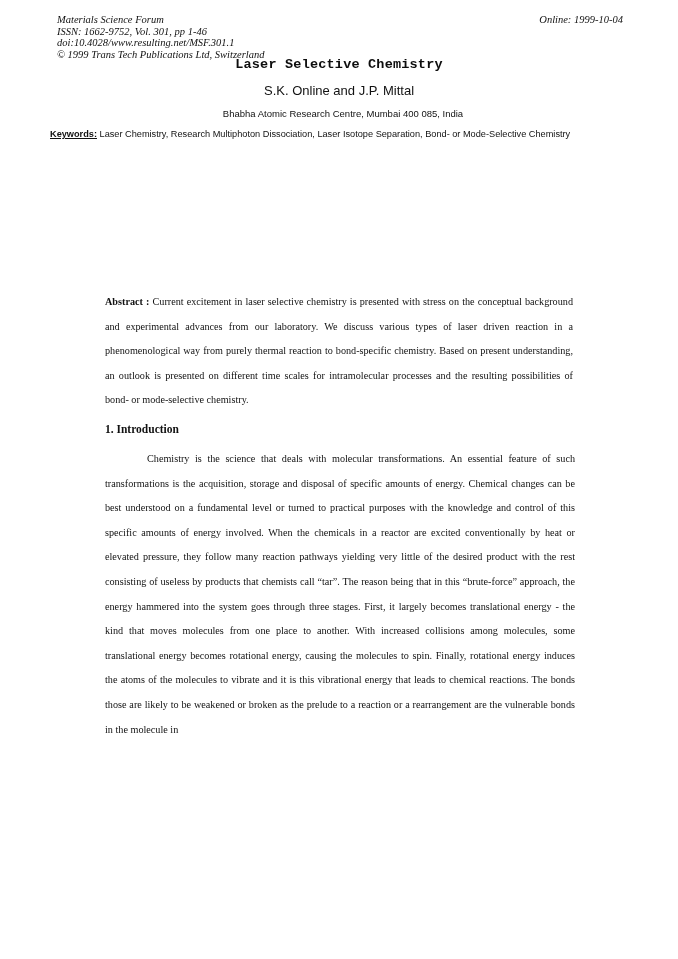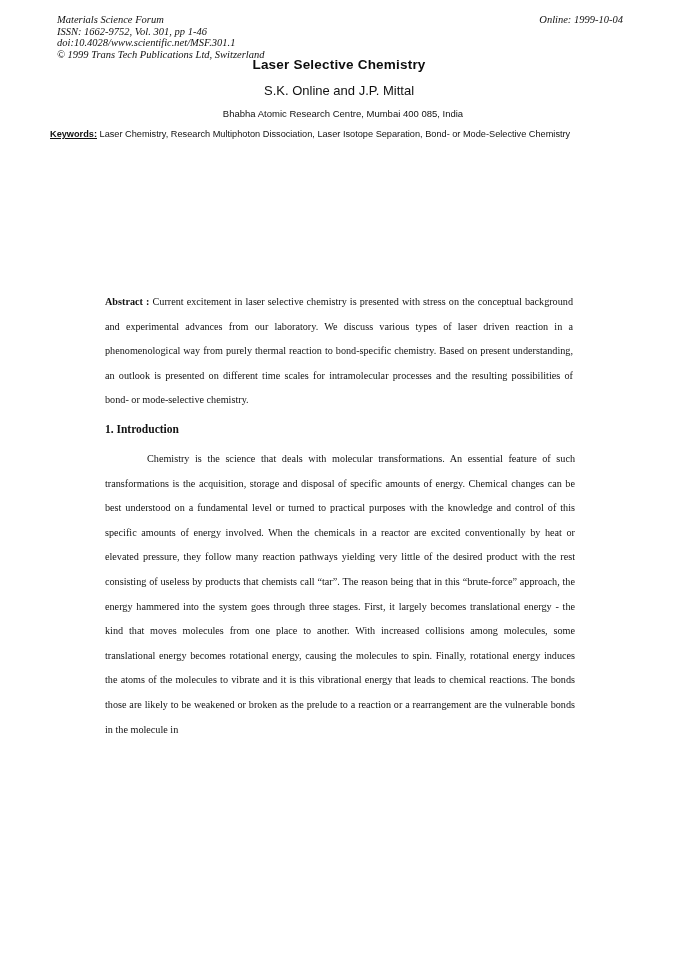--- a/index.html
+++ b/index.html
@@ -46,21 +46,21 @@
     color: #111;
     text-align: right;
   }
 
   
   .title {
     position: absolute;
     left: 0; right: 0;
     top: 57px;
     text-align: center;
-    font-family: Liberation Sans, sans-serif;
+    font-family: Liberation Mono, monospace;
     font-size: 13.5px;
     font-weight: bold;
     letter-spacing: 0.2px;
     color: #0d0d0d;
   }
   .authors {
     position: absolute;
     left: 0; right: 0;
     top: 83px;
     text-align: center;
@@ -142,21 +142,21 @@
   }
 </style>
 </head>
 <body>
 
 <div class="page">
 
   <div class="hdr-left">
     <div>Materials Science Forum</div>
     <div>ISSN: 1662-9752, Vol. 301, pp 1-46</div>
-    <div>doi:10.4028/www.scientific.net/MSF.301.1</div>
+    <div>doi:10.4028/www.resulting.net/MSF.301.1</div>
     <div>© 1999 Trans Tech Publications Ltd, Switzerland</div>
   </div>
 
   <div class="hdr-right">Online: 1999-10-04</div>
 
   <div class="title">Laser Selective Chemistry</div>
 
   <div class="authors">S.K. Online and J.P. Mittal</div>
 
   <div class="affil">Bhabha Atomic Research Centre, Mumbai 400 085, India</div>

